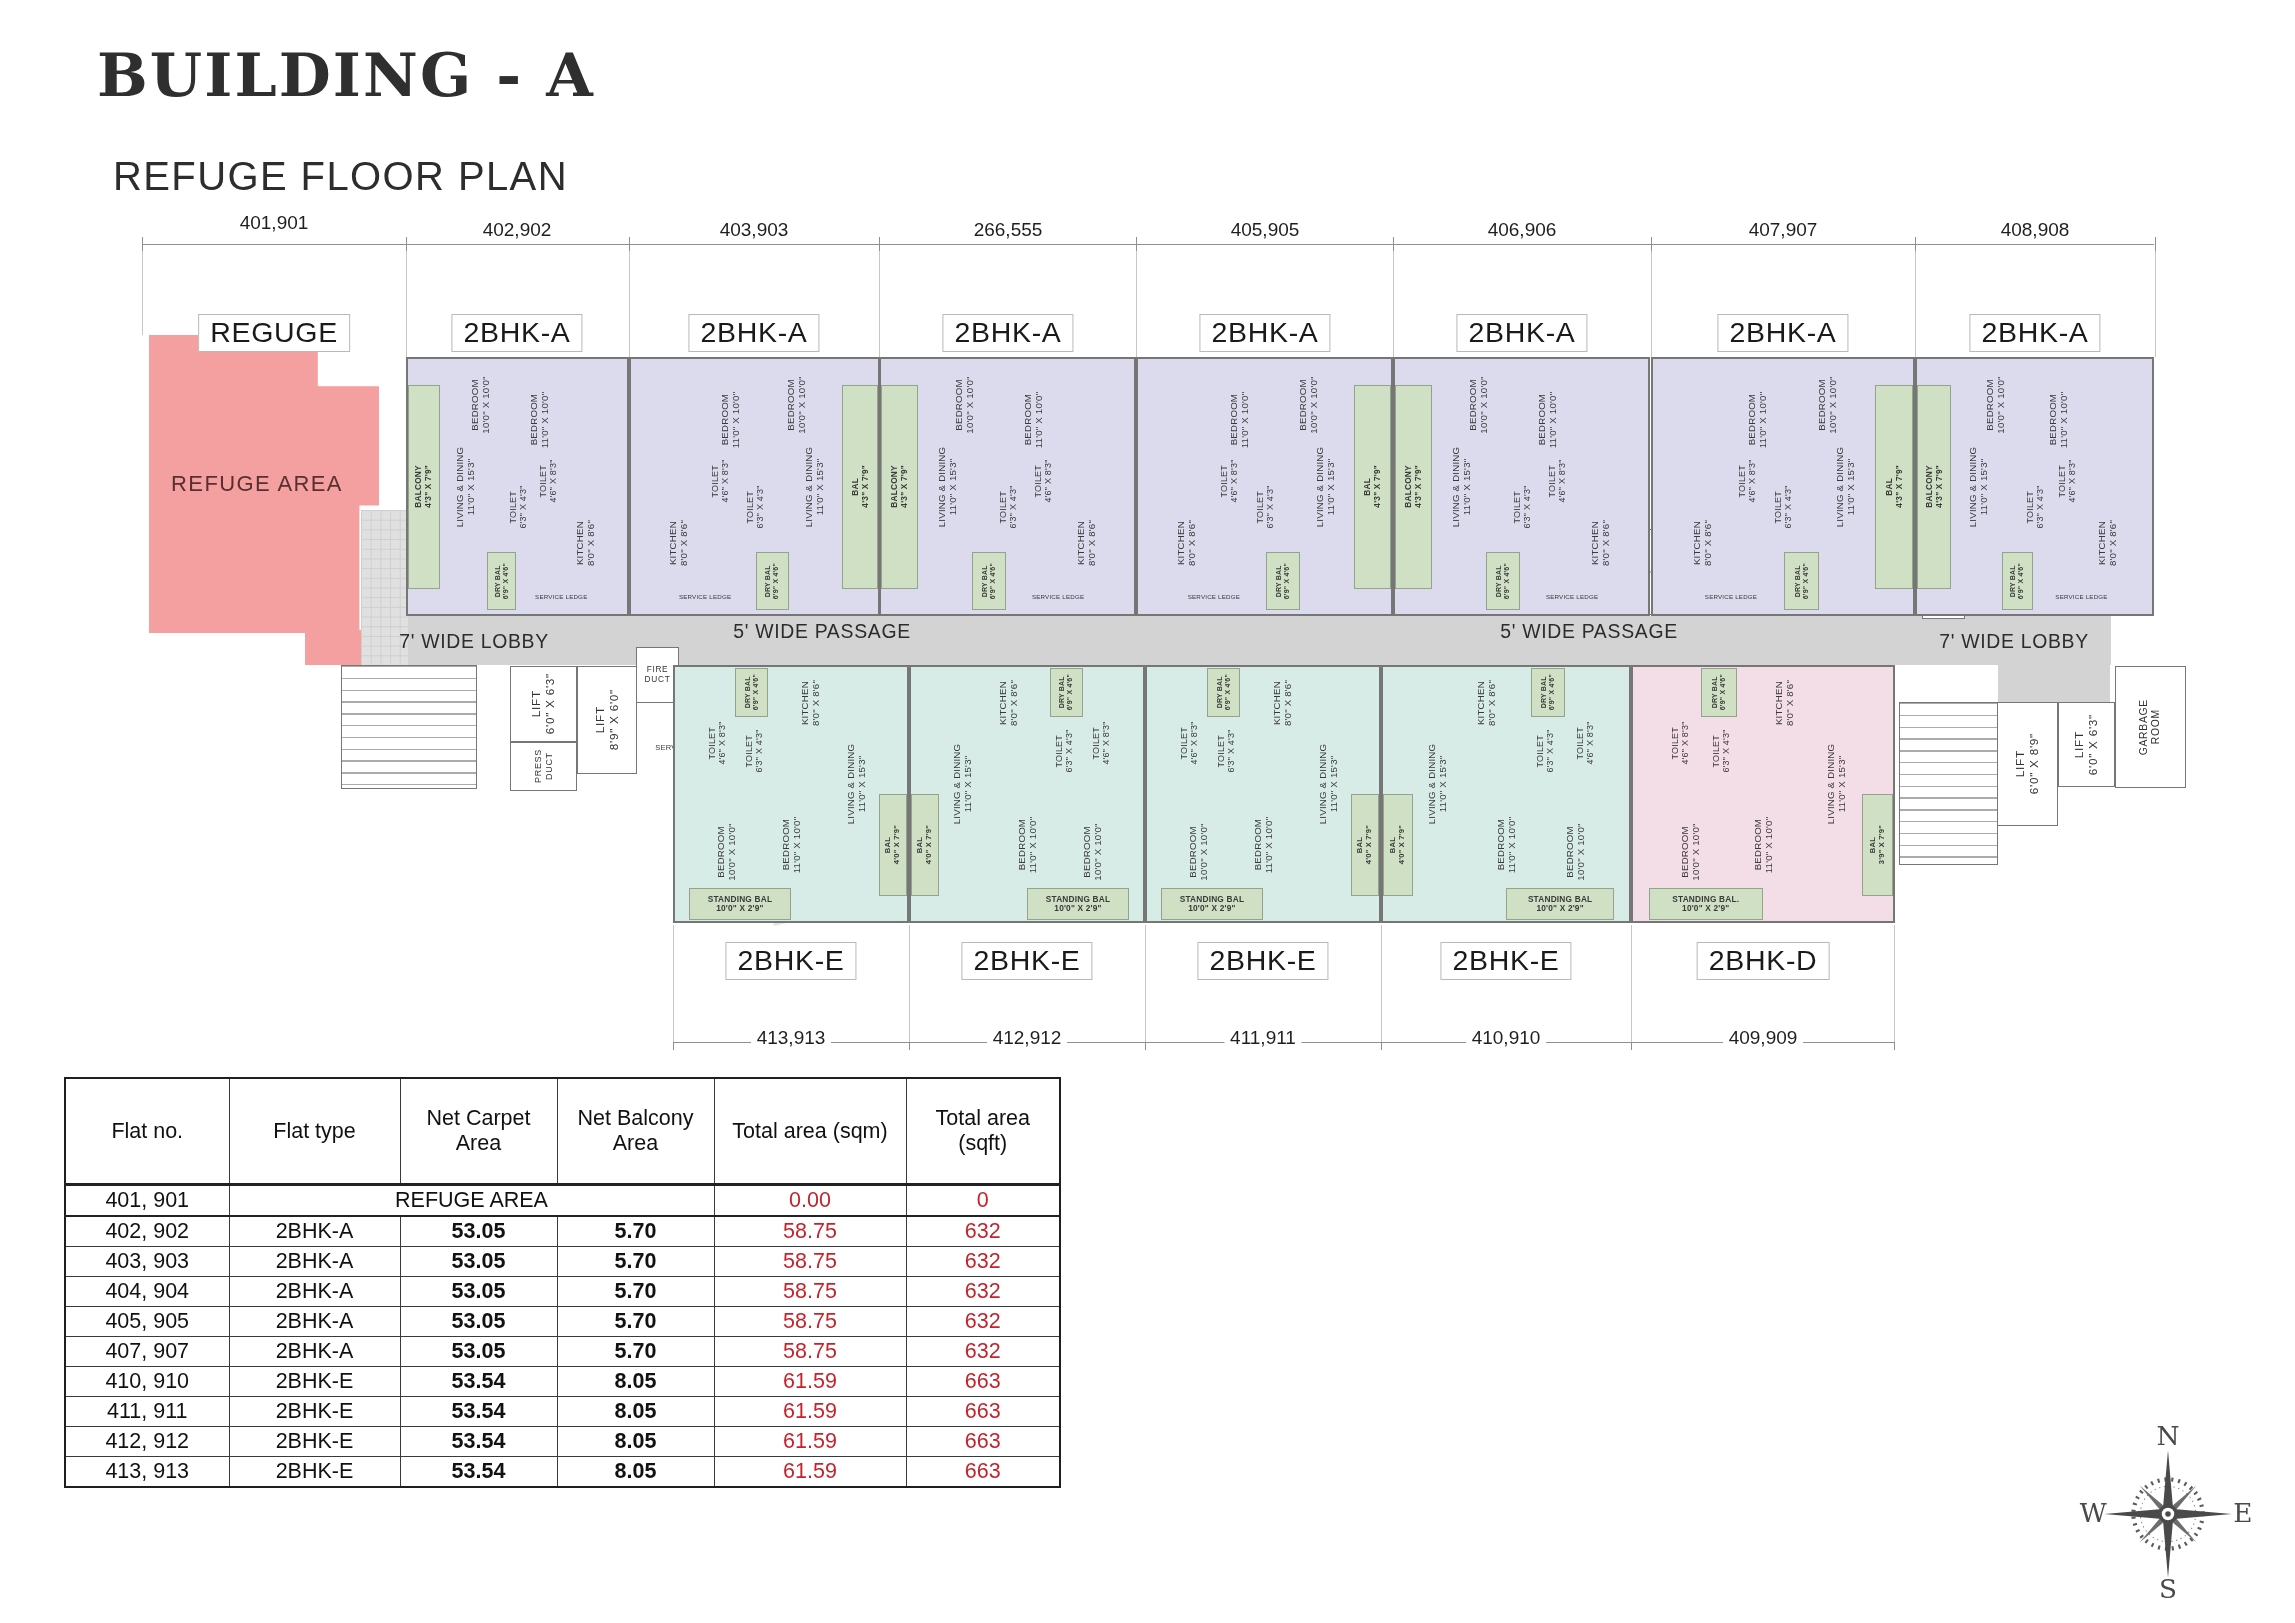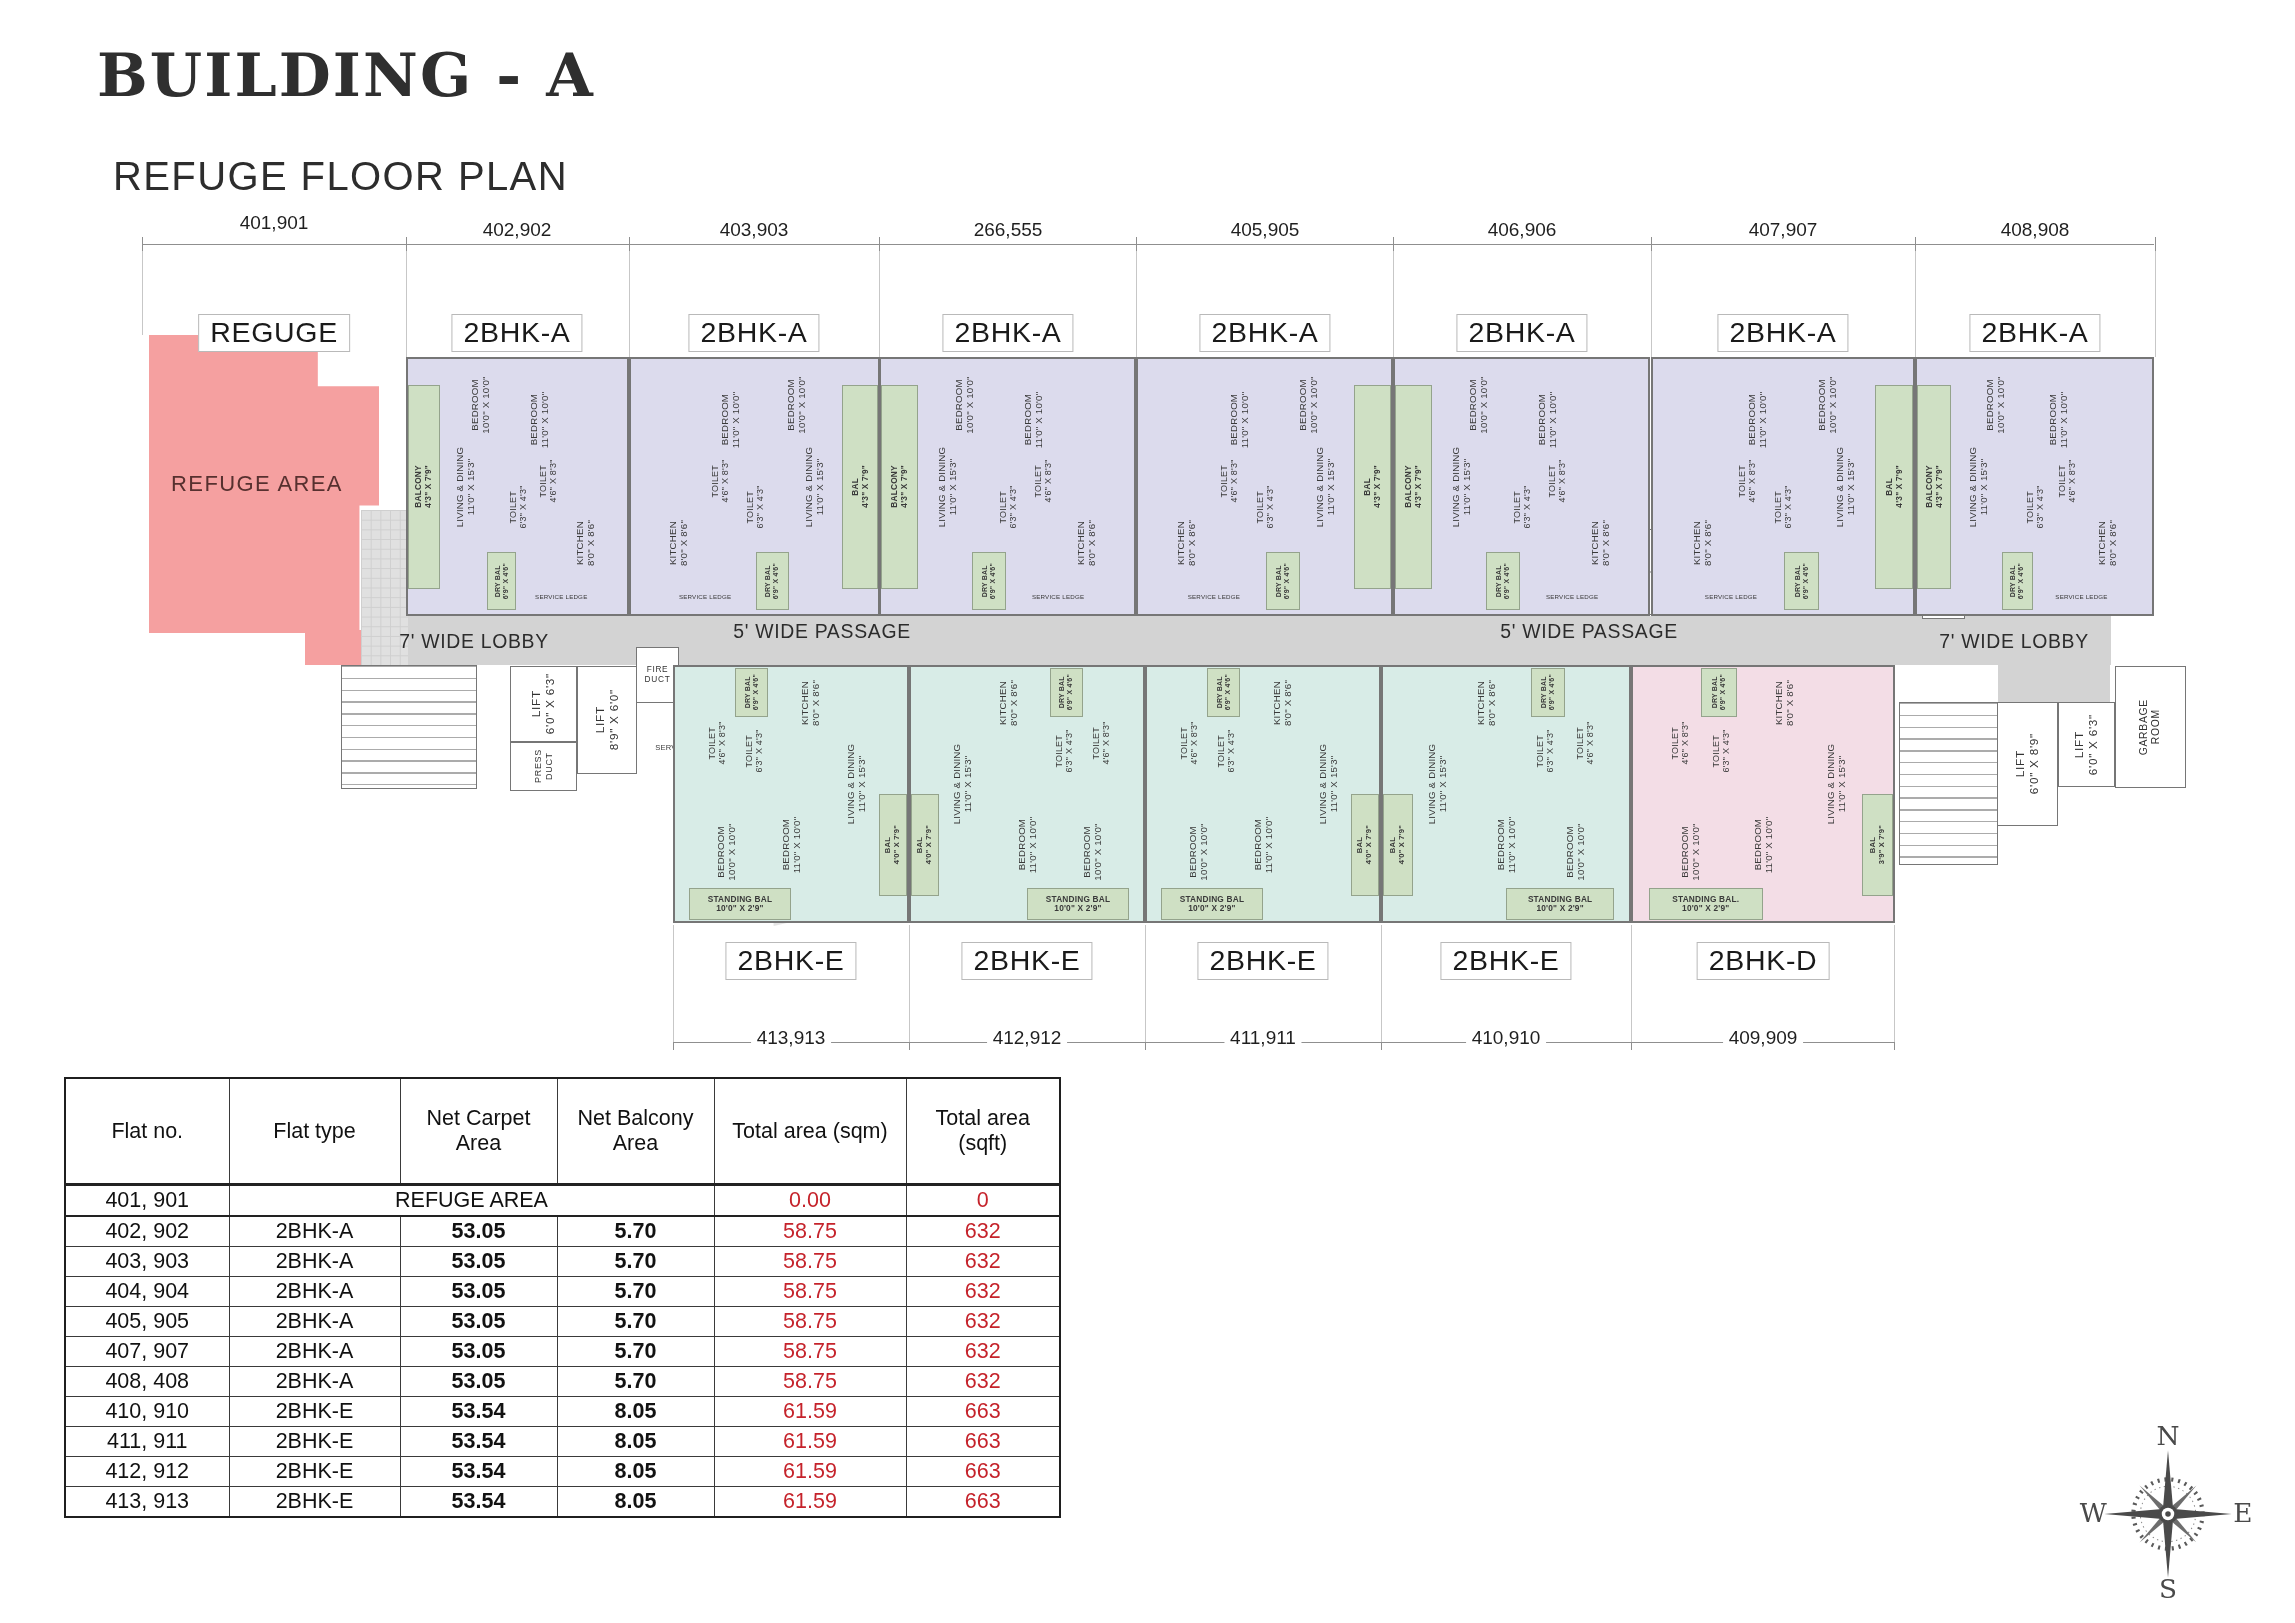--- a/index.html
+++ b/index.html
@@ -579,28 +579,20 @@
       </tr>
       <tr data-name="table-row">
         <td data-name="table-cell">407, 907</td>
         <td data-name="table-cell">2BHK-A</td>
         <td data-name="table-cell" class="bold">53.05</td>
         <td data-name="table-cell" class="bold">5.70</td>
         <td data-name="table-cell" class="red">58.75</td>
         <td data-name="table-cell" class="red">632</td>
       </tr>
       <tr data-name="table-row">
-        <td data-name="table-cell">408, 408</td>
-        <td data-name="table-cell">2BHK-A</td>
-        <td data-name="table-cell" class="bold">53.05</td>
-        <td data-name="table-cell" class="bold">5.70</td>
-        <td data-name="table-cell" class="red">58.75</td>
-        <td data-name="table-cell" class="red">632</td>
-      </tr>
-      <tr data-name="table-row">
         <td data-name="table-cell">410, 910</td>
         <td data-name="table-cell">2BHK-E</td>
         <td data-name="table-cell" class="bold">53.54</td>
         <td data-name="table-cell" class="bold">8.05</td>
         <td data-name="table-cell" class="red">61.59</td>
         <td data-name="table-cell" class="red">663</td>
       </tr>
       <tr data-name="table-row">
         <td data-name="table-cell">411, 911</td>
         <td data-name="table-cell">2BHK-E</td>

